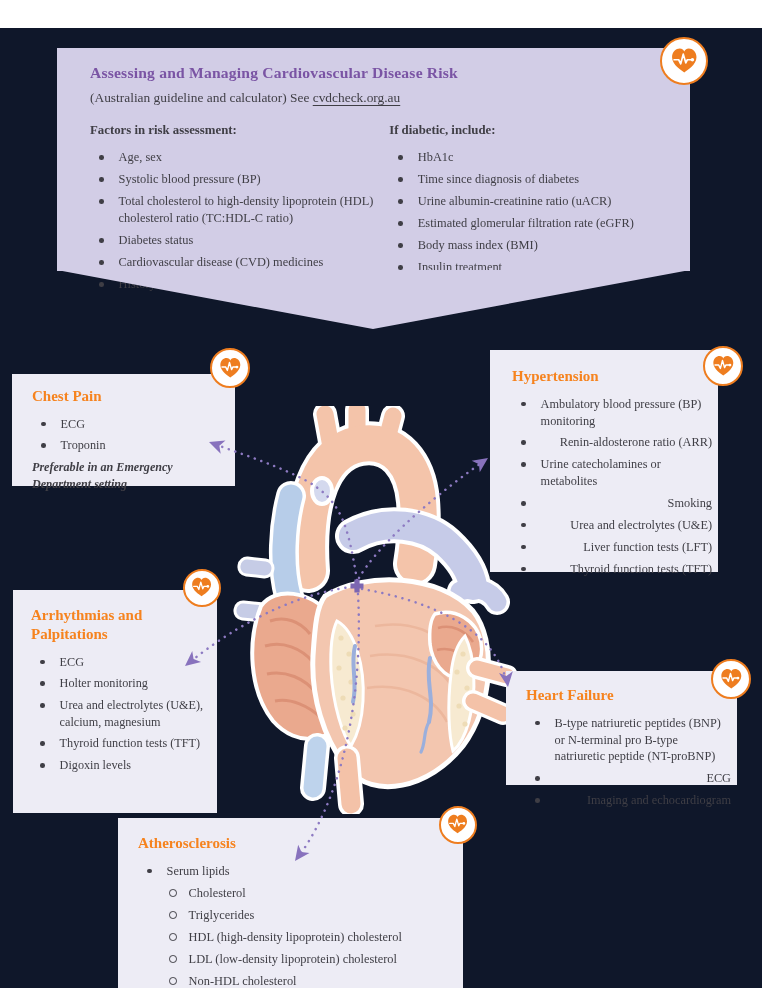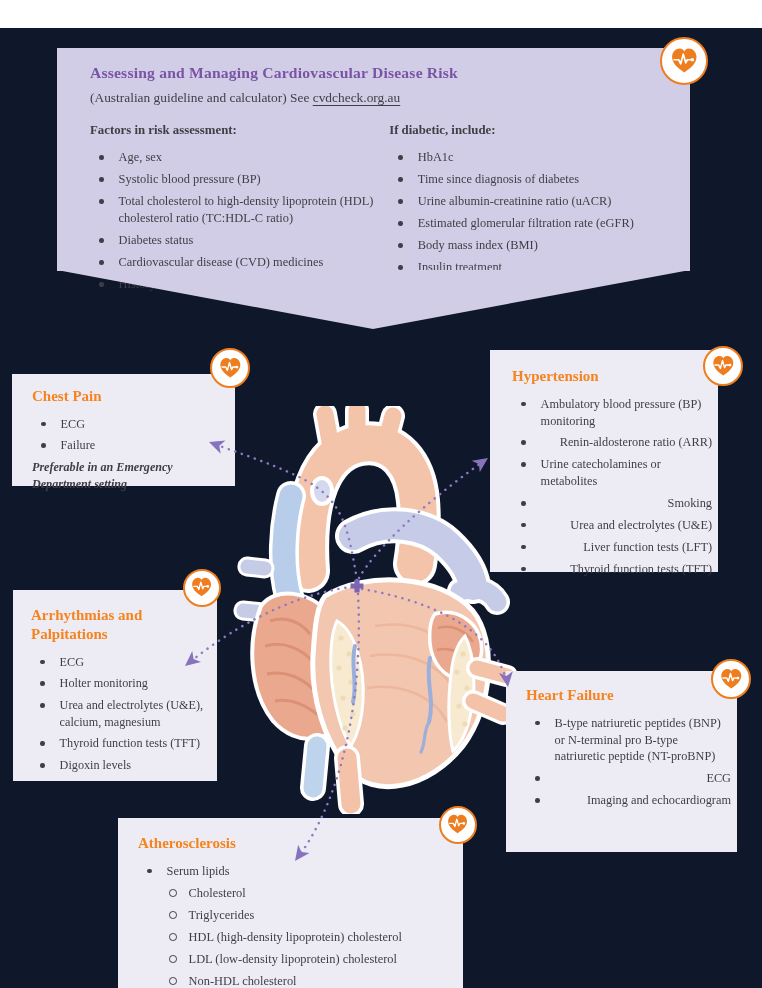--- a/index.html
+++ b/index.html
@@ -25,22 +25,22 @@
   .li { display:flex; margin-bottom:5px; font-size:12.4px; line-height:1.37; }
   .dot { flex:0 0 auto; width:4.6px; height:4.6px; border-radius:50%; background:#3f3e45; margin:6px 15px 0 9px; }
   .ring { flex:0 0 auto; width:5.6px; height:5.6px; border-radius:50%; border:1.4px solid #3f3e45; background:transparent; margin:4.5px 12px 0 31px; }
   .txt { display:block; }
 
   
   .info-box { position:absolute; background:#edecf5; box-sizing:border-box; }
   .box-title { color:#f6831e; font-weight:bold; font-size:15px; line-height:1.25; margin-bottom:10px; }
   .box-chest   { left:12px;  top:346px; width:223px; height:112px; padding:13px 4px 0 20px; }
   .box-hyper   { left:490px; top:322px; width:228px; height:222px; padding:17px 6px 0 22px; }
-  .box-arr     { left:13px;  top:562px; width:204px; height:191px; padding:16px 4px 0 18px; }
-  .box-hf      { left:506px; top:643px; width:231px; height:181px; padding:15px 6px 0 20px; }
+  .box-arr     { left:13px;  top:562px; width:204px; height:223px; padding:16px 4px 0 18px; }
+  .box-hf      { left:506px; top:643px; width:231px; height:114px; padding:15px 6px 0 20px; }
   .box-ath     { left:118px; top:790px; width:345px; height:188px; padding:16px 8px 4px 20px; }
   .box-chest .li, .box-arr .li { font-size:12.2px; }
   .box-hyper .li, .box-hf .li { font-size:12.3px;justify-content:space-between; }
   .note { font-style:italic; font-weight:bold; font-size:12.1px; line-height:1.38; margin-top:4px; }
 
   
   .pulse-icon { position:absolute; background:#fff; border:2.6px solid #ee7d1f; border-radius:50%;
     box-sizing:border-box; display:flex; align-items:center; justify-content:center; }
   .pulse-icon svg { width:74%; height:74%; }
 
@@ -192,21 +192,21 @@
   </svg>
 
   <div class="info-box box-chest">
     <div class="box-title">Chest Pain</div>
     <div class="li">
         <span class="dot"></span>
         <span class="txt">ECG</span>
       </div>
     <div class="li">
         <span class="dot"></span>
-        <span class="txt">Failure</span>
+        <span class="txt">Troponin</span>
       </div>
     <div class="note">Preferable in an Emergency Department setting</div>
   </div>
 
   <div class="info-box box-hyper">
     <div class="box-title">Hypertension</div>
     <div class="li">
         <span class="dot"></span>
         <span class="txt">Ambulatory blood pressure (BP) monitoring</span>
       </div>

